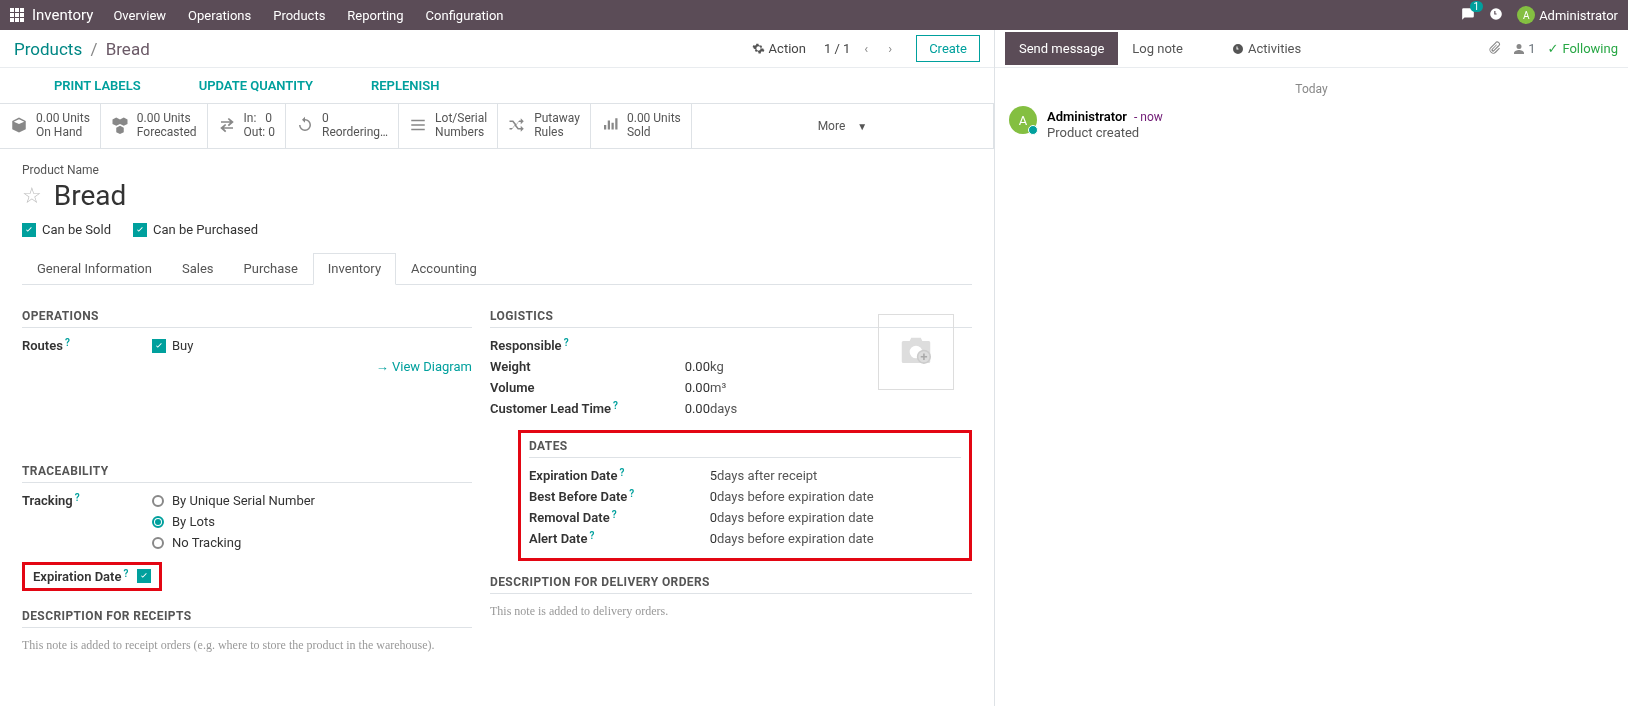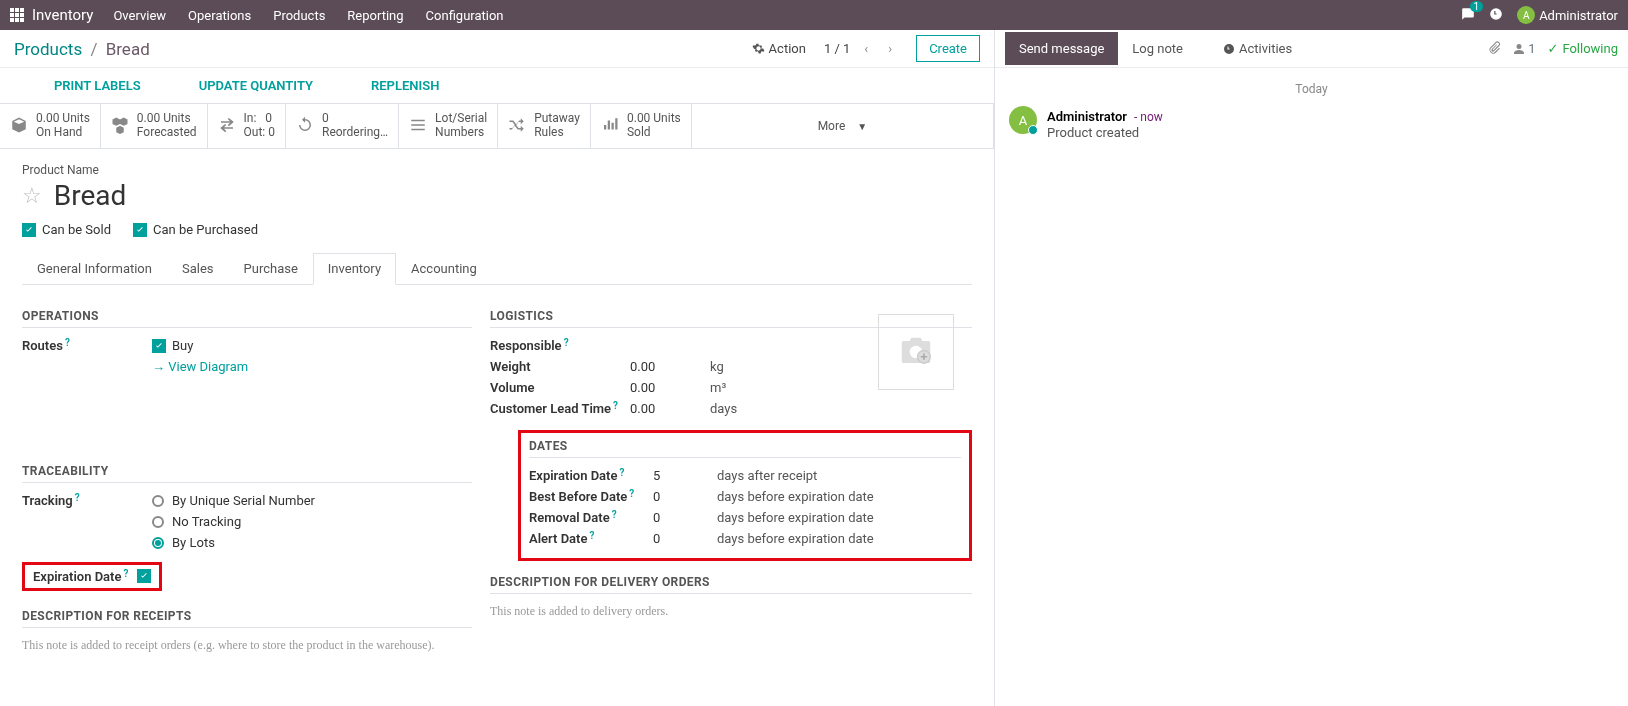--- a/index.html
+++ b/index.html
@@ -66,36 +66,36 @@
 .tab.active { border: 1px solid #dee2e6; border-bottom: 1px solid #fff; margin-bottom: -1px; background: #fff; }
 
 
 .inv-cols { display: flex; gap: 18px; }
 .inv-left { width: 450px; }
 .inv-right { flex: 1; }
 .sect-title { font-size: 12px; font-weight: 700; color: #555; letter-spacing: .4px; border-bottom: 1px solid #dee2e6; padding-bottom: 4px; margin-bottom: 10px; margin-top: 10px; }
 .field-row { display: flex; align-items: flex-start; margin-bottom: 6px; font-size: 13px; }
 .field-lbl { width: 130px; font-weight: 600; color: #333; position: relative; }
 .field-lbl .q { color: #00a09d; font-size: 10px; position: relative; top: -4px; margin-left: 2px; }
-.field-val { flex: 1; }
+.field-val { flex: 1; text-align: right; }
 .link { color: #00a09d; cursor: pointer; }
 .radio { display: flex; align-items: center; gap: 8px; margin-bottom: 6px; }
 .radio .rad { width: 12px; height: 12px; border: 2px solid #888; border-radius: 50%; display: inline-block; }
 .radio.selected .rad { border-color: #00a09d; }
 .radio.selected .rad::after { content: ''; display: block; width: 6px; height: 6px; background: #00a09d; border-radius: 50%; margin: 1px; }
 .mini-avatar { width: 16px; height: 16px; border-radius: 50%; background: #84bf41; display: inline-flex; align-items: center; justify-content: center; font-size: 9px; color: #fff; margin-right: 6px; }
 .spaced-val { display: flex; }
 .spaced-val .n { width: 80px; }
 .spaced-val .u { color: #555; }
 .highlight-box { border: 3px solid #e30613; padding: 6px 8px; margin-left: 28px; }
 .highlight-box-small { display: inline-block; border: 3px solid #e30613; padding: 4px 8px; }
 .hint { color: #999; font-size: 12px; font-family: Liberation Serif, serif; }
 
 
-.rc-actions { display: flex; align-items: center; height: 38px; border-bottom: 1px solid #e9ecef; padding: 0 10px; gap: 0; font-size: 13px; }
+.rc-actions { display: flex; align-items: center; height: 38px; border-bottom: 1px solid #e9ecef; padding: 0 10px; gap: 9px; font-size: 13px; }
 .rc-tabs { display: flex; }
 .rc-tab { padding: 9px 14px; cursor: pointer; color: #555; }
 .rc-tab.primary { background: #5b4c57; color: #fff; }
 .rc-tab.activities { margin-left: 12px; display: flex; align-items: center; gap: 4px; }
 .rc-right { margin-left: auto; display: flex; align-items: center; gap: 12px; color: #6c757d; }
 .rc-right .follow { color: #28a745; display: flex; align-items: center; gap: 4px; }
 .rc-log-area { padding: 14px; }
 .rc-today { text-align: center; color: #888; font-size: 12px; margin-bottom: 10px; }
 .log-entry { display: flex; gap: 10px; }
 .log-entry .av { width: 28px; height: 28px; border-radius: 50%; background: #84bf41; color: #fff; display: flex; align-items: center; justify-content: center; font-size: 13px; position: relative; }
@@ -310,27 +310,27 @@
           </div>
 
           <div class="sect-title" style="margin-top:90px">TRACEABILITY</div>
           <div class="field-row">
             <div class="field-lbl"><span>Tracking</span><span class="q">?</span></div>
             <div class="field-val">
               <div class="radio">
                   <span class="rad"></span>
                   <span>By Unique Serial Number</span>
                 </div>
+              <div class="radio selected">
+                  <span class="rad"></span>
+                  <span>By Lots</span>
+                </div>
               <div class="radio">
                   <span class="rad"></span>
                   <span>No Tracking</span>
-                </div>
-              <div class="radio selected">
-                  <span class="rad"></span>
-                  <span>By Lots</span>
                 </div>
             </div>
           </div>
           <div class="highlight-box-small">
             <div class="field-row" style="margin:0">
               <div class="field-lbl" style="width:104px"><span>Expiration Date</span><span class="q">?</span></div>
               <span class="chk">
                 <span class="chkbox">
                     <svg viewBox="0 0 24 24">
                       <path d="M9 16l-4-4 1.5-1.5L9 13l8-8L18.5 6.5 9 16z"></path>

